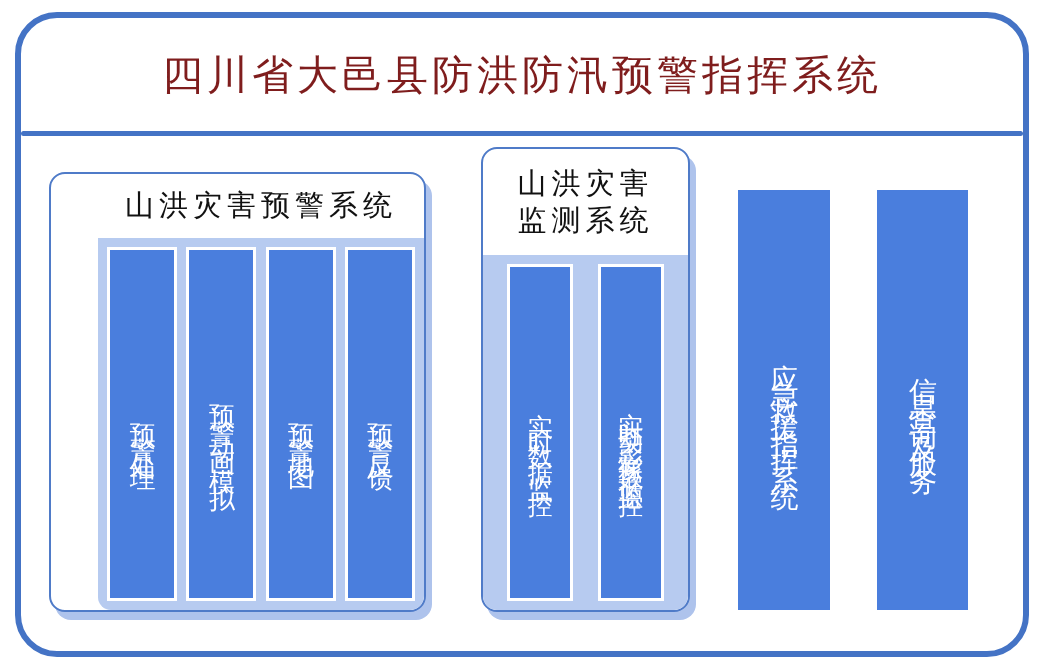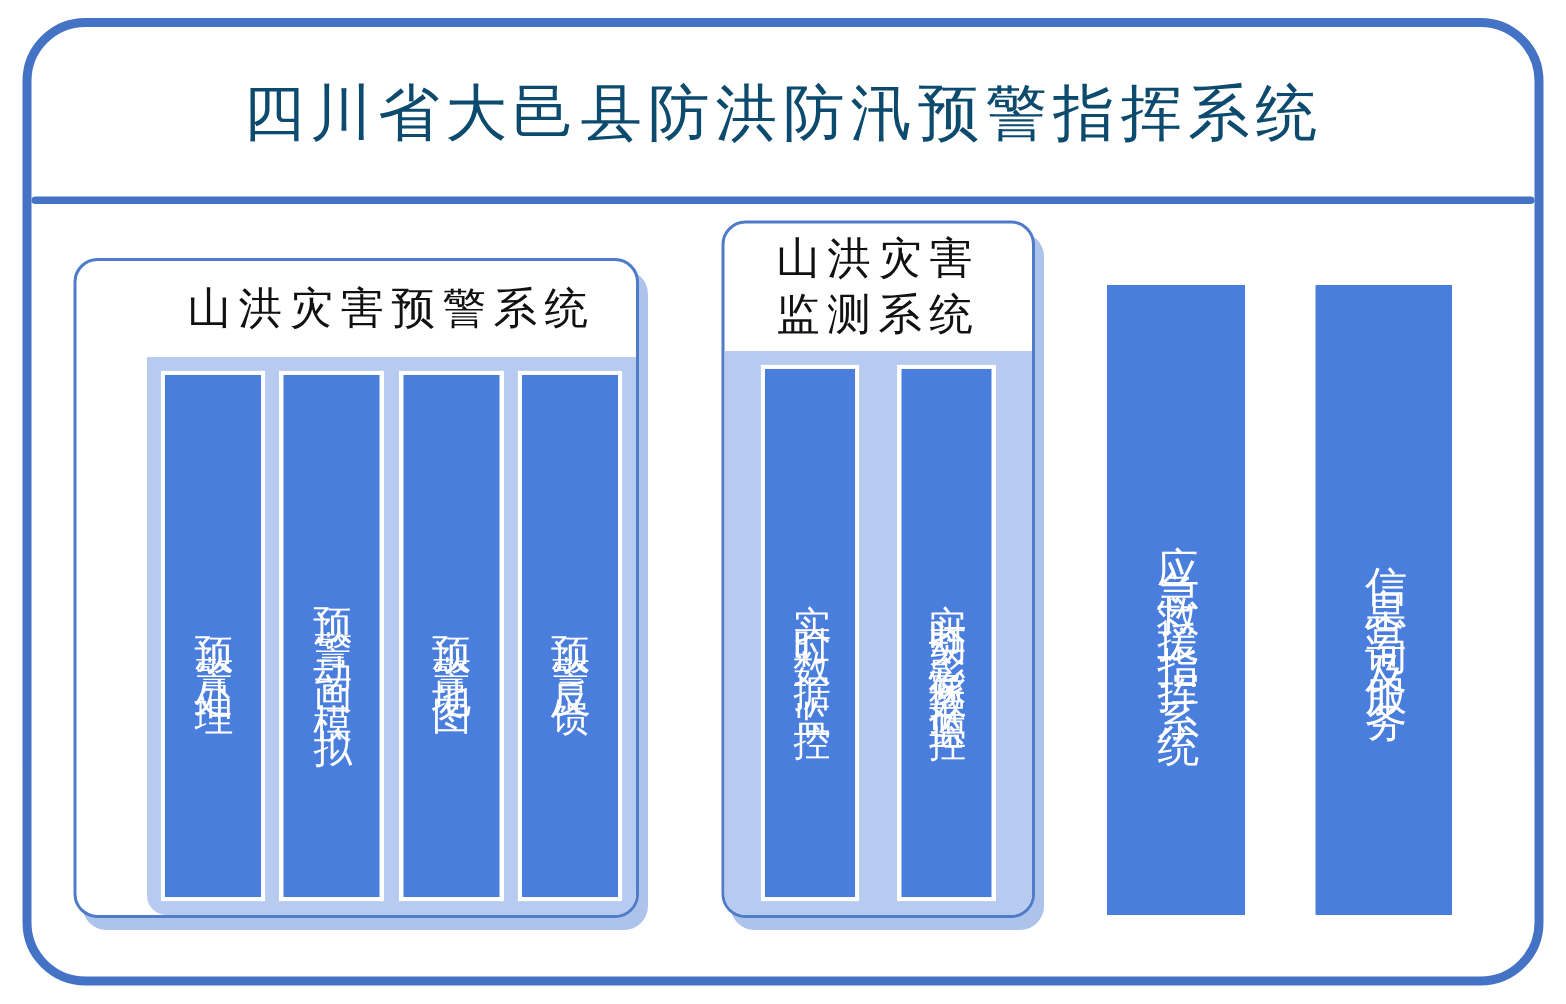--- a/index.html
+++ b/index.html
@@ -3,37 +3,37 @@
 <meta charset="utf-8">
 <style>
   html,body{margin:0;padding:0;background:#ffffff;}
   body{width:1044px;height:669px;position:relative;overflow:hidden;
        font-family:"Liberation Sans",sans-serif;}
 
   .frame{position:absolute;left:15px;top:12px;width:1014px;height:645px;
          box-sizing:border-box;border:6px solid #4473c5;border-radius:42px;}
 
   .main-title{position:absolute;left:0;right:0;top:30px;text-align:center;
-              font-size:41px;letter-spacing:4px;color:#0c4a6e;
+              font-size:41px;letter-spacing:4px;color:#7f1d1d;
               font-family:"Liberation Sans",sans-serif;white-space:nowrap;}
 
   .divider{position:absolute;left:0;right:0;top:113px;height:5px;
            background:#4473c5;border-radius:3px;}
 
   .group{position:absolute;box-sizing:border-box;background:#ffffff;
          border:2.5px solid #4f7bc8;border-radius:16px;overflow:hidden;
          box-shadow:6px 8px 0 0 #aec3ec;display:flex;flex-direction:column;}
   .group-left{left:28px;top:154px;width:377px;height:440px;padding-left:47px;}
   .group-mid{left:460px;top:129px;width:209px;height:465px;}
 
   .group-title{flex:0 0 auto;display:flex;align-items:center;justify-content:center;
                font-family:"Liberation Serif",serif;color:#111111;
                font-size:29px;letter-spacing:5px;text-align:center;}
   .group-left .group-title{height:64px;}
-  .group-mid .group-title{height:85px;line-height:37px;border-radius:22px;}
+  .group-mid .group-title{height:106px;line-height:37px;border-radius:22px;}
   .group-mid .group-title span{display:block;width:152px;margin:0 auto;}
 
   .plate{flex:1;background:#b7cbf0;border-radius:0 0 13px 13px;
          display:flex;justify-content:space-evenly;align-items:center;}
 
   .gbar{box-sizing:border-box;background:#4a7edd;border:3px solid #ffffff;
         height:calc(100% - 18px);display:flex;align-items:center;justify-content:center;}
   .group-left .gbar{width:70px;}
   .group-mid .gbar{width:66px;}
 

